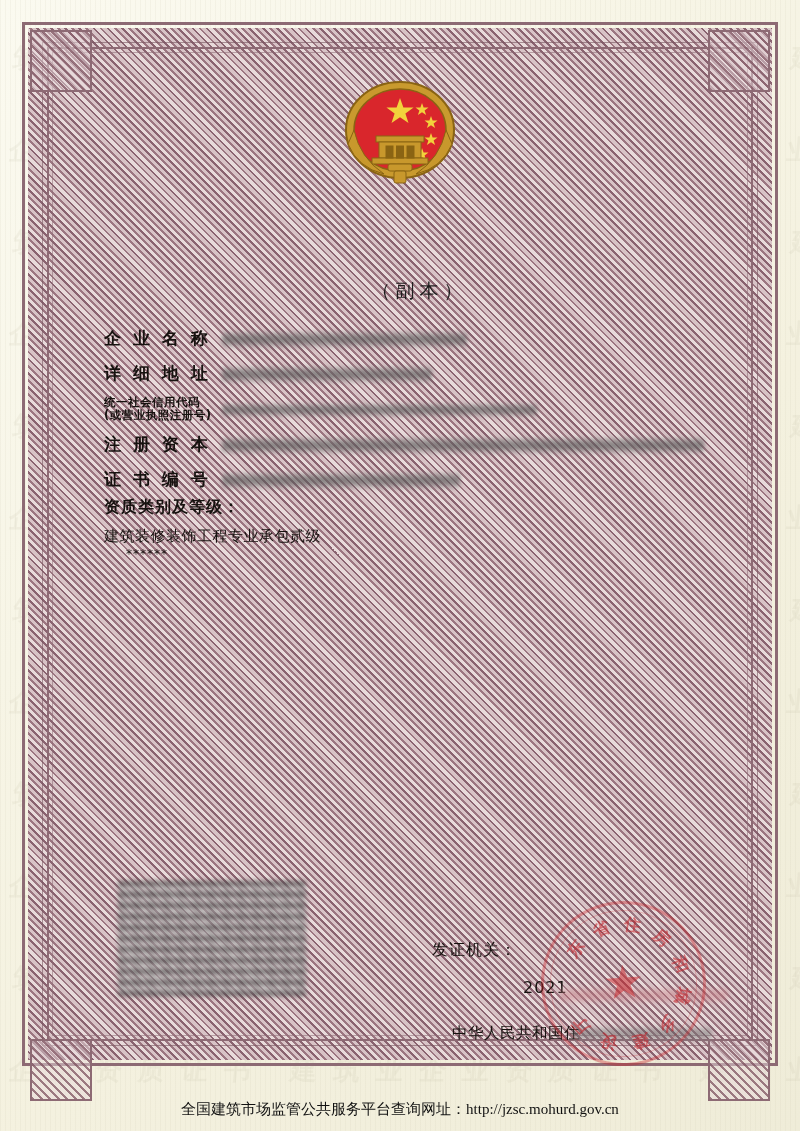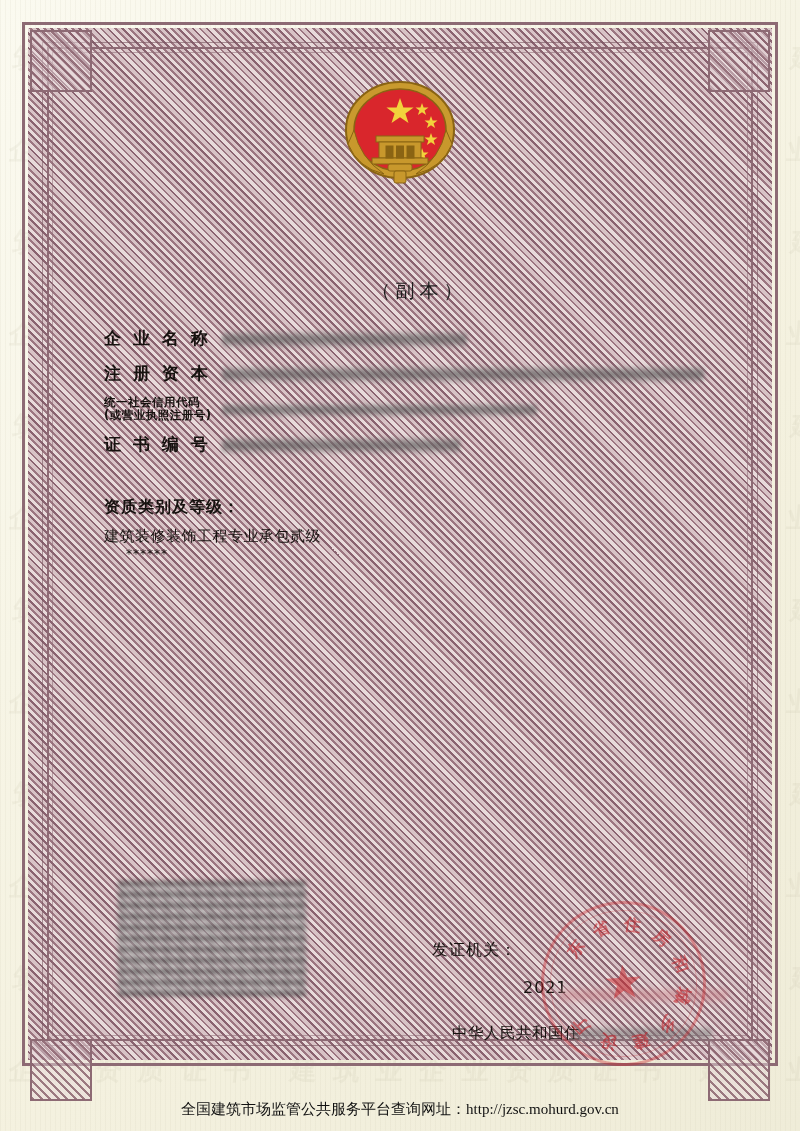--- a/index.html
+++ b/index.html
@@ -422,32 +422,36 @@
 
   <div class="title-sub">（副本）</div>
 
   <div class="fields">
 
     <div class="field-row">
       <div class="field-label">企 业 名 称</div>
       <div class="redacted w1"></div>
     </div>
 
-
     <div class="field-row">
-      <div class="field-label">注 册 资 本</div>
-      <div class="redacted w4"></div>
+      <div class="field-label">详 细 地 址</div>
+      <div class="redacted w2"></div>
     </div>
 
     <div class="field-row">
       <div class="field-label two-line">
         <span>统一社会信用代码</span>
         <span>(或营业执照注册号)</span>
       </div>
       <div class="redacted w3"></div>
+    </div>
+
+    <div class="field-row">
+      <div class="field-label">注 册 资 本</div>
+      <div class="redacted w4"></div>
     </div>
 
     <div class="field-row">
       <div class="field-label">证 书 编 号</div>
       <div class="redacted w5"></div>
     </div>
 
   </div>
 
   <div class="qual-block">

